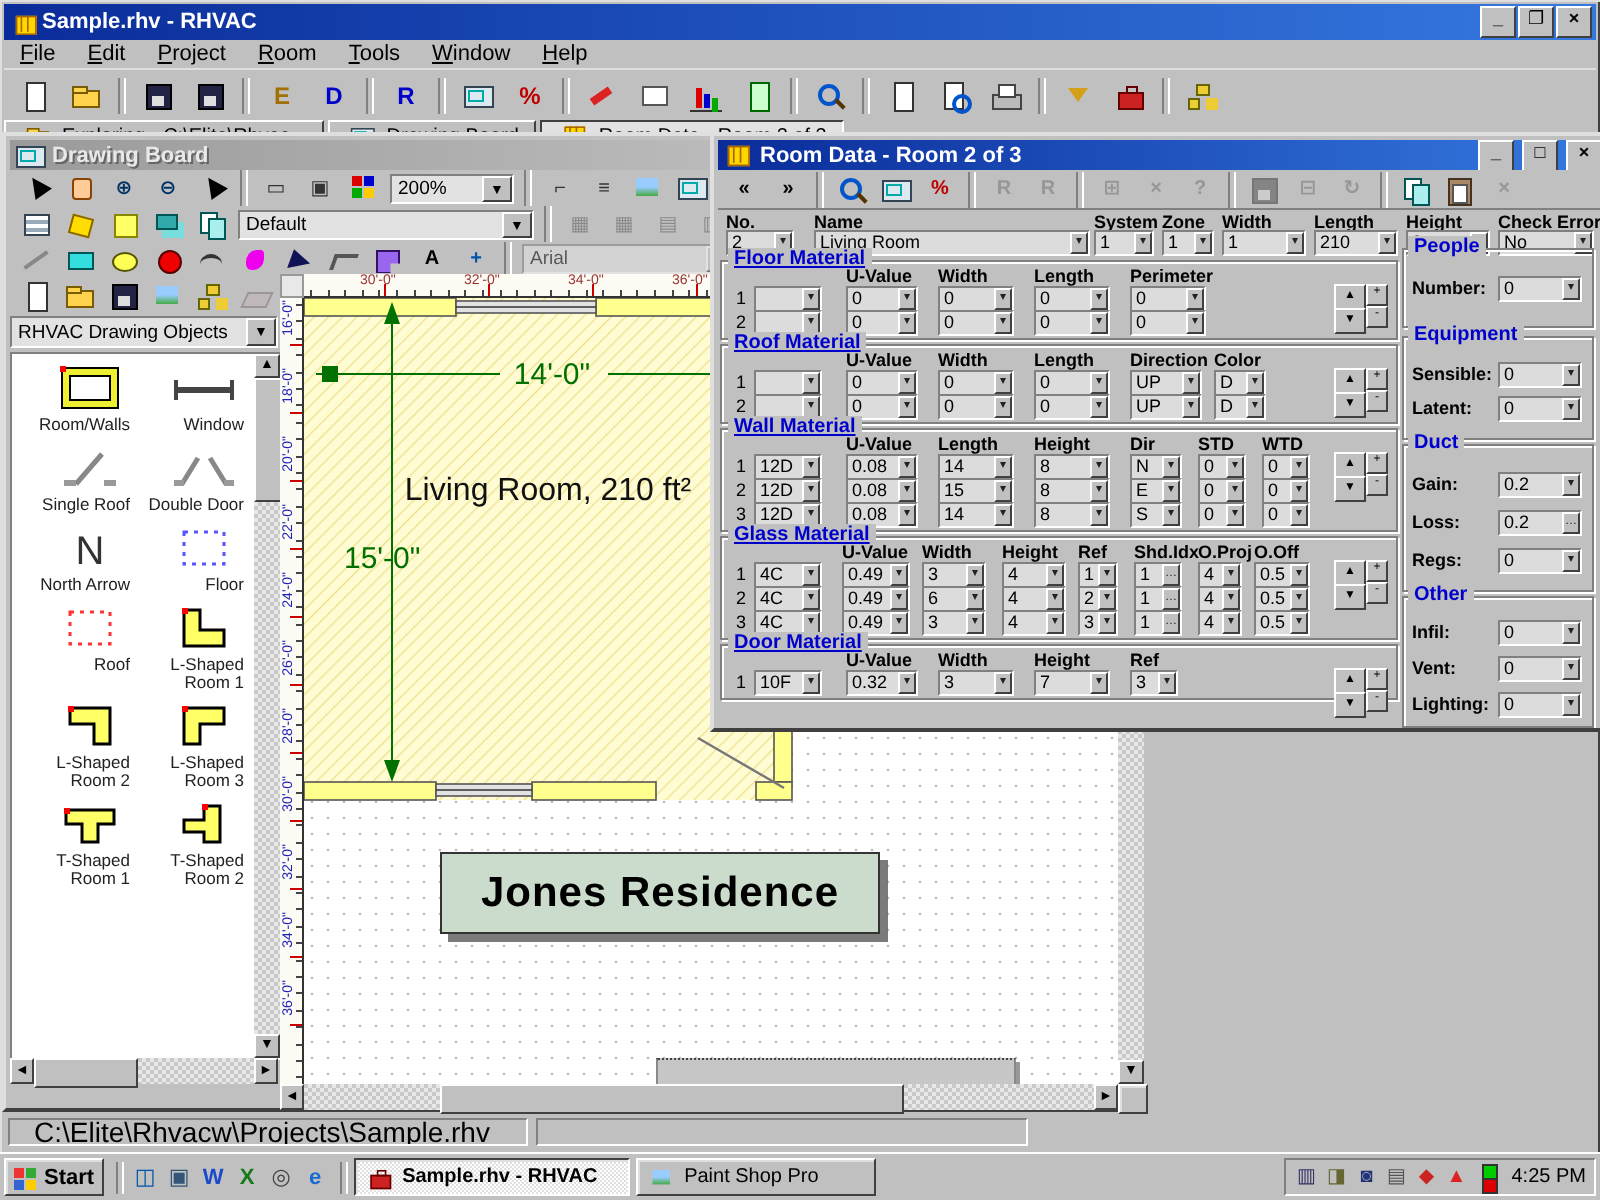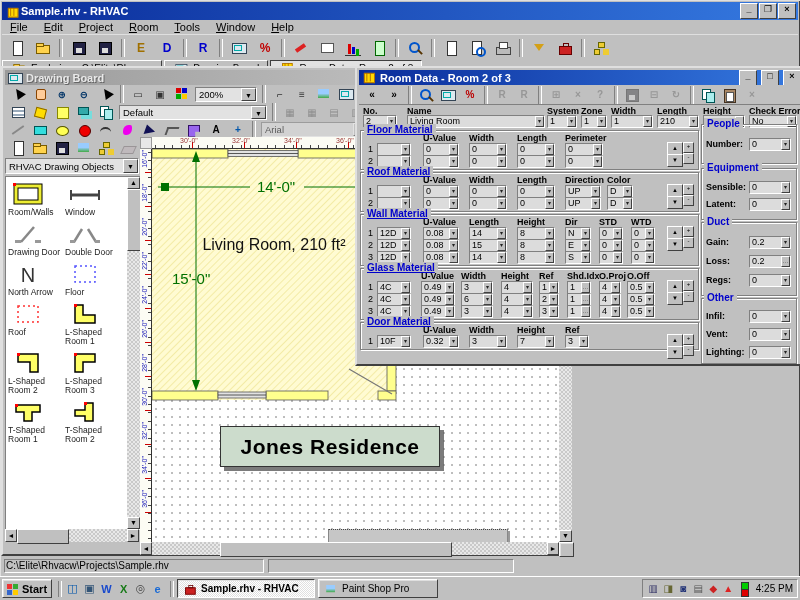--- a/index.html
+++ b/index.html
@@ -106,28 +106,28 @@
   .sbtn{position:absolute;background:#c0c0c0;border:1px solid;border-color:#fff #404040 #404040 #fff;
         font-size:7px;color:#000;text-align:center;box-sizing:border-box}
   .sb{position:absolute;background:repeating-conic-gradient(#e8e8e8 0 25%,#c9c9c9 0 50%) 0 0/4px 4px}
   .thumb{position:absolute;background:#c0c0c0;border:1px solid;border-color:#fff #404040 #404040 #fff}
   
   #dlg{left:355px;top:66px;width:448px;height:300px;background:#c0c0c0;border:2px solid;border-color:#dfdfdf #404040 #404040 #dfdfdf;box-sizing:border-box;z-index:50;overflow:hidden}
   .dlg-title{left:2px;top:2px;width:442px;height:15px;background:linear-gradient(90deg,#0a2c9a,#3579e0);
              display:flex;align-items:center;gap:3px;color:#fff;font-weight:bold;font-size:11px;padding-left:2px;box-sizing:border-box}
   .hlabel{position:absolute;font-weight:bold;font-size:9px;white-space:nowrap}
   .statusbar{left:2px;top:557px;width:796px;height:18px;background:#c0c0c0;display:flex;align-items:center;gap:4px;padding:0 2px;box-sizing:border-box}
-  .spanel{height:14px;display:flex;font-size:10px;padding-left:1px;gap:3px;box-sizing:border-box;overflow:hidden;white-space:nowrap}
+  .spanel{height:14px;display:flex;align-items:center;font-size:14px;padding-left:12px;gap:3px;box-sizing:border-box;overflow:hidden;white-space:nowrap}
   .taskbar{left:0;top:576px;width:800px;height:24px;background:#c0c0c0;border-top:1px solid #fff;display:flex;align-items:center;padding:0 2px;box-sizing:border-box}
   .taskbtn{height:19px;display:flex;align-items:center;gap:3px;padding:0 4px;font-size:10px;margin-right:3px;
            box-sizing:border-box;overflow:hidden;white-space:nowrap;flex:0 0 auto}
   .taskbtn.active{border-color:#404040 #fff #fff #404040;background:repeating-conic-gradient(#fff 0 25%,#e0e0e0 0 50%) 0 0/2px 2px;font-weight:bold}
   .ql{width:15px;height:15px;display:inline-flex;align-items:center;justify-content:center;font-size:11px;font-weight:bold;margin-right:2px;flex:0 0 auto}
   .tray{height:19px;display:flex;align-items:center;padding:0 4px;gap:1px;margin-left:auto;font-size:10px;box-sizing:border-box}
-  .pal-item{width:57px;text-align:left;font-size:8.5px;line-height:9px;color:#222;padding-top:3px}
+  .pal-item{width:57px;text-align:right;font-size:8.5px;line-height:9px;color:#222;padding-top:3px}
   .vlab{position:absolute;writing-mode:vertical-rl;transform:rotate(180deg);font-size:7px;color:#2222bb;left:1px}
   .rlab{position:absolute;font-size:7px;color:#993333;top:0}
   text{font-family:"Liberation Sans","DejaVu Sans",sans-serif}
 </style>
 </head>
 <body>
 
 <div class="abs titlebar">
   <span class="ic s13" style="width:13px;height:13px">
       <span class="ic ic-grid" style="position:absolute;left:0;top:0"></span>
@@ -374,21 +374,21 @@
           </svg><div>Room/Walls</div></div>
         <div class="pal-item"><svg width="40" height="24" viewBox="0 0 40 24">
             <line x1="6" y1="13" x2="34" y2="13" stroke="#444" stroke-width="3"></line>
             <line x1="6" y1="8" x2="6" y2="18" stroke="#444" stroke-width="2"></line>
             <line x1="34" y1="8" x2="34" y2="18" stroke="#444" stroke-width="2"></line>
           </svg><div>Window</div></div>
         <div class="pal-item"><svg width="40" height="24" viewBox="0 0 40 24">
             <line x1="13" y1="20" x2="26" y2="5" stroke="#888" stroke-width="2.5"></line>
             <rect x="7" y="18" width="6" height="3" fill="#999"></rect>
             <rect x="27" y="18" width="6" height="3" fill="#999"></rect>
-          </svg><div>Drawing Door</div></div>
+          </svg><div>Single Roof</div></div>
         <div class="pal-item"><svg width="40" height="24" viewBox="0 0 40 24">
             <line x1="9" y1="20" x2="17" y2="7" stroke="#888" stroke-width="2.5"></line>
             <line x1="31" y1="20" x2="23" y2="7" stroke="#888" stroke-width="2.5"></line>
             <rect x="5" y="18" width="5" height="3" fill="#999"></rect>
             <rect x="30" y="18" width="5" height="3" fill="#999"></rect>
           </svg><div>Double Door</div></div>
         <div class="pal-item"><svg width="40" height="24" viewBox="0 0 40 24">
             <text x="20" y="20" font-size="20" text-anchor="middle" fill="#333">N</text>
           </svg><div>North Arrow</div></div>
         <div class="pal-item"><svg width="40" height="24" viewBox="0 0 40 24">

